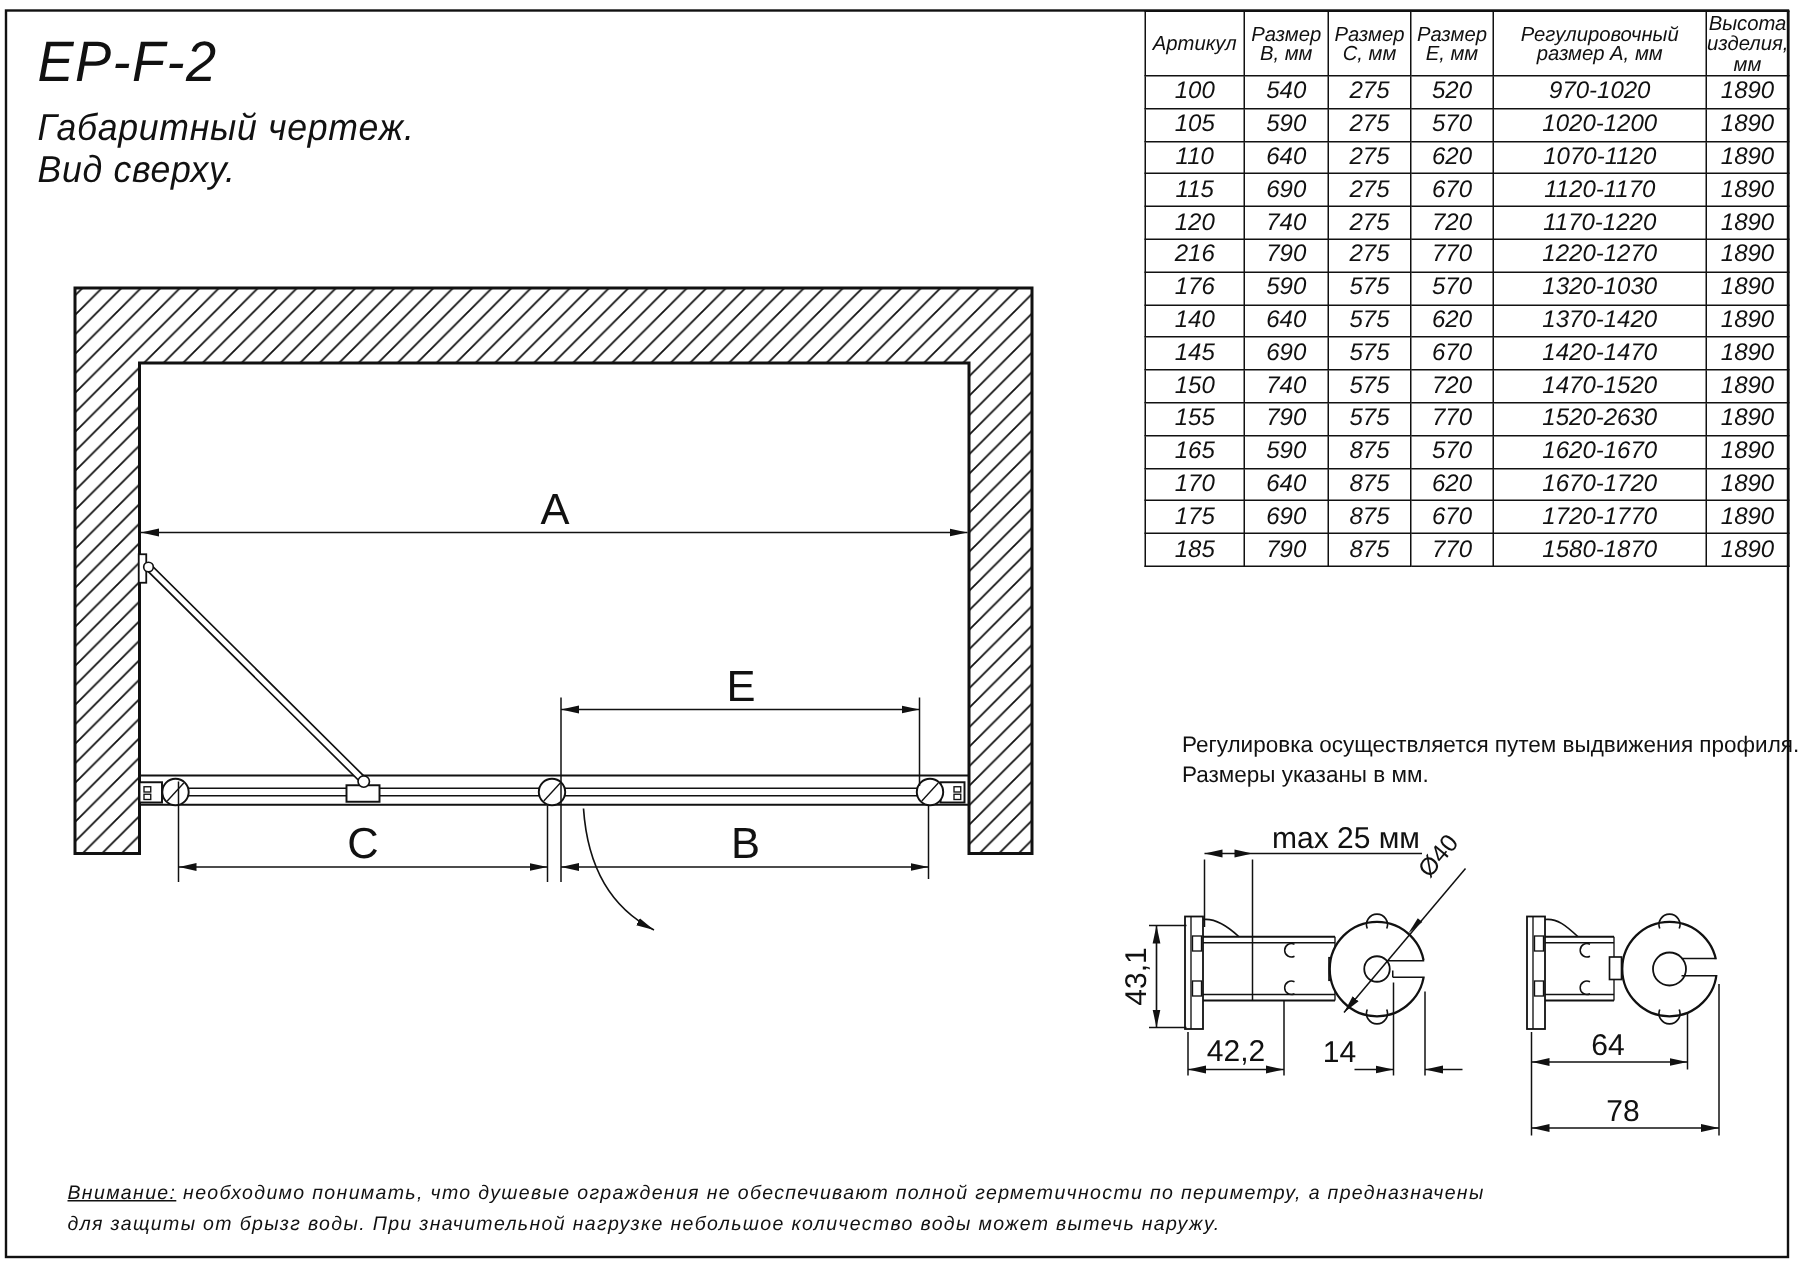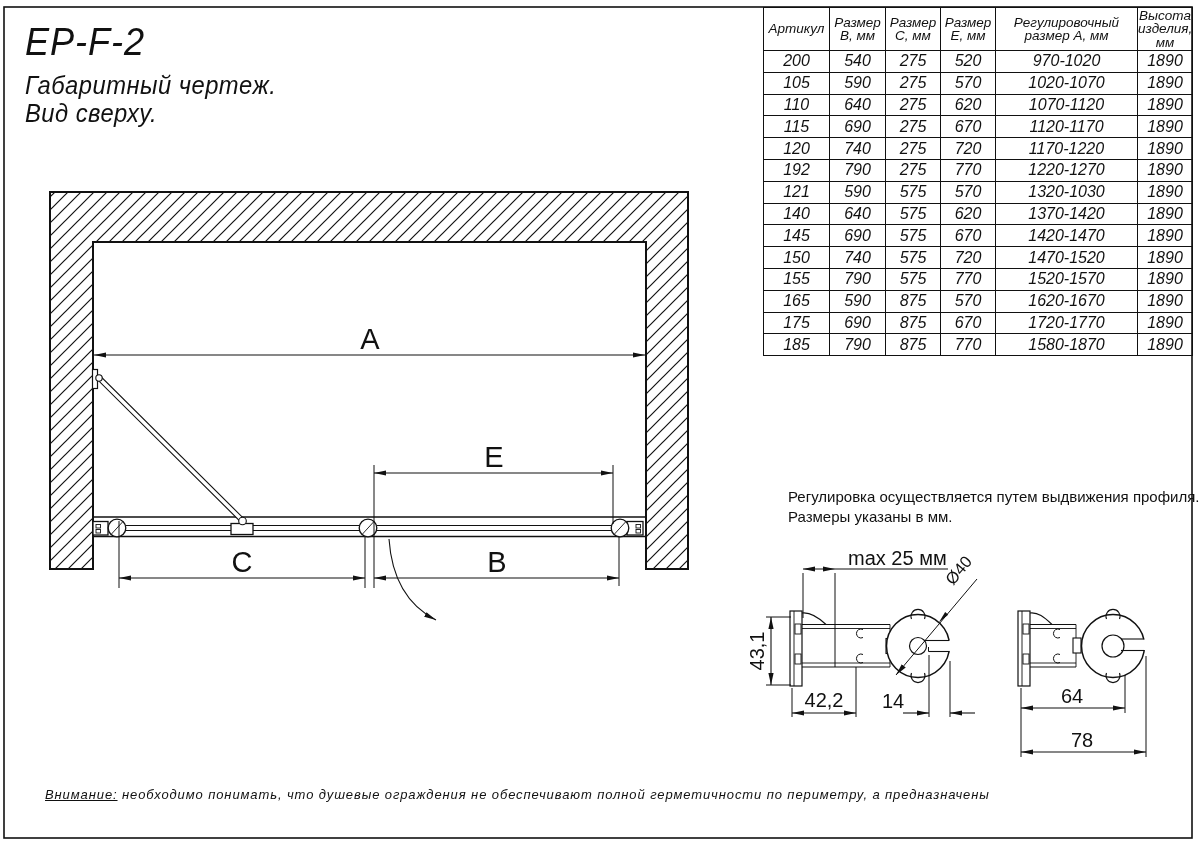--- a/index.html
+++ b/index.html
@@ -190,20 +190,21 @@
     <div class="t3">Вид сверху.</div>
   </div>
 
   <div class="notes">
     <div>Регулировка осуществляется путем выдвижения профиля.</div>
     <div>Размеры указаны в мм.</div>
   </div>
 
   <div class="warning">
     <div><span class="u">Внимание:</span><span> необходимо понимать, что душевые ограждения не обеспечивают полной герметичности по периметру, а предназначены</span></div>
+    <div>для защиты от брызг воды. При значительной нагрузке небольшое количество воды может вытечь наружу.</div>
   </div>
 
   <table class="sizes">
     <colgroup>
       <col style="width:66px">
         <col style="width:56px">
         <col style="width:55px">
         <col style="width:55px">
         <col style="width:142px">
         <col style="width:55px">
@@ -213,33 +214,33 @@
           <th>Артикул</th>
           <th>Размер<br>B, мм</th>
           <th>Размер<br>C, мм</th>
           <th>Размер<br>E, мм</th>
           <th>Регулировочный<br>размер A, мм</th>
           <th>Высота<br>изделия,<br>мм</th>
         </tr>
       </thead>
     <tbody>
         <tr>
-          <td>200</td>
+          <td>100</td>
           <td>540</td>
           <td>275</td>
           <td>520</td>
           <td>970-1020</td>
           <td>1890</td>
         </tr>
         <tr>
           <td>105</td>
           <td>590</td>
           <td>275</td>
           <td>570</td>
-          <td>1020-1070</td>
+          <td>1020-1200</td>
           <td>1890</td>
         </tr>
         <tr>
           <td>110</td>
           <td>640</td>
           <td>275</td>
           <td>620</td>
           <td>1070-1120</td>
           <td>1890</td>
         </tr>
@@ -253,29 +254,29 @@
         </tr>
         <tr>
           <td>120</td>
           <td>740</td>
           <td>275</td>
           <td>720</td>
           <td>1170-1220</td>
           <td>1890</td>
         </tr>
         <tr>
-          <td>192</td>
+          <td>216</td>
           <td>790</td>
           <td>275</td>
           <td>770</td>
           <td>1220-1270</td>
           <td>1890</td>
         </tr>
         <tr>
-          <td>121</td>
+          <td>176</td>
           <td>590</td>
           <td>575</td>
           <td>570</td>
           <td>1320-1030</td>
           <td>1890</td>
         </tr>
         <tr>
           <td>140</td>
           <td>640</td>
           <td>575</td>
@@ -297,32 +298,40 @@
           <td>575</td>
           <td>720</td>
           <td>1470-1520</td>
           <td>1890</td>
         </tr>
         <tr>
           <td>155</td>
           <td>790</td>
           <td>575</td>
           <td>770</td>
-          <td>1520-1570</td>
+          <td>1520-2630</td>
           <td>1890</td>
         </tr>
         <tr>
           <td>165</td>
           <td>590</td>
           <td>875</td>
           <td>570</td>
           <td>1620-1670</td>
           <td>1890</td>
         </tr>
         <tr>
+          <td>170</td>
+          <td>640</td>
+          <td>875</td>
+          <td>620</td>
+          <td>1670-1720</td>
+          <td>1890</td>
+        </tr>
+        <tr>
           <td>175</td>
           <td>690</td>
           <td>875</td>
           <td>670</td>
           <td>1720-1770</td>
           <td>1890</td>
         </tr>
         <tr>
           <td>185</td>
           <td>790</td>

